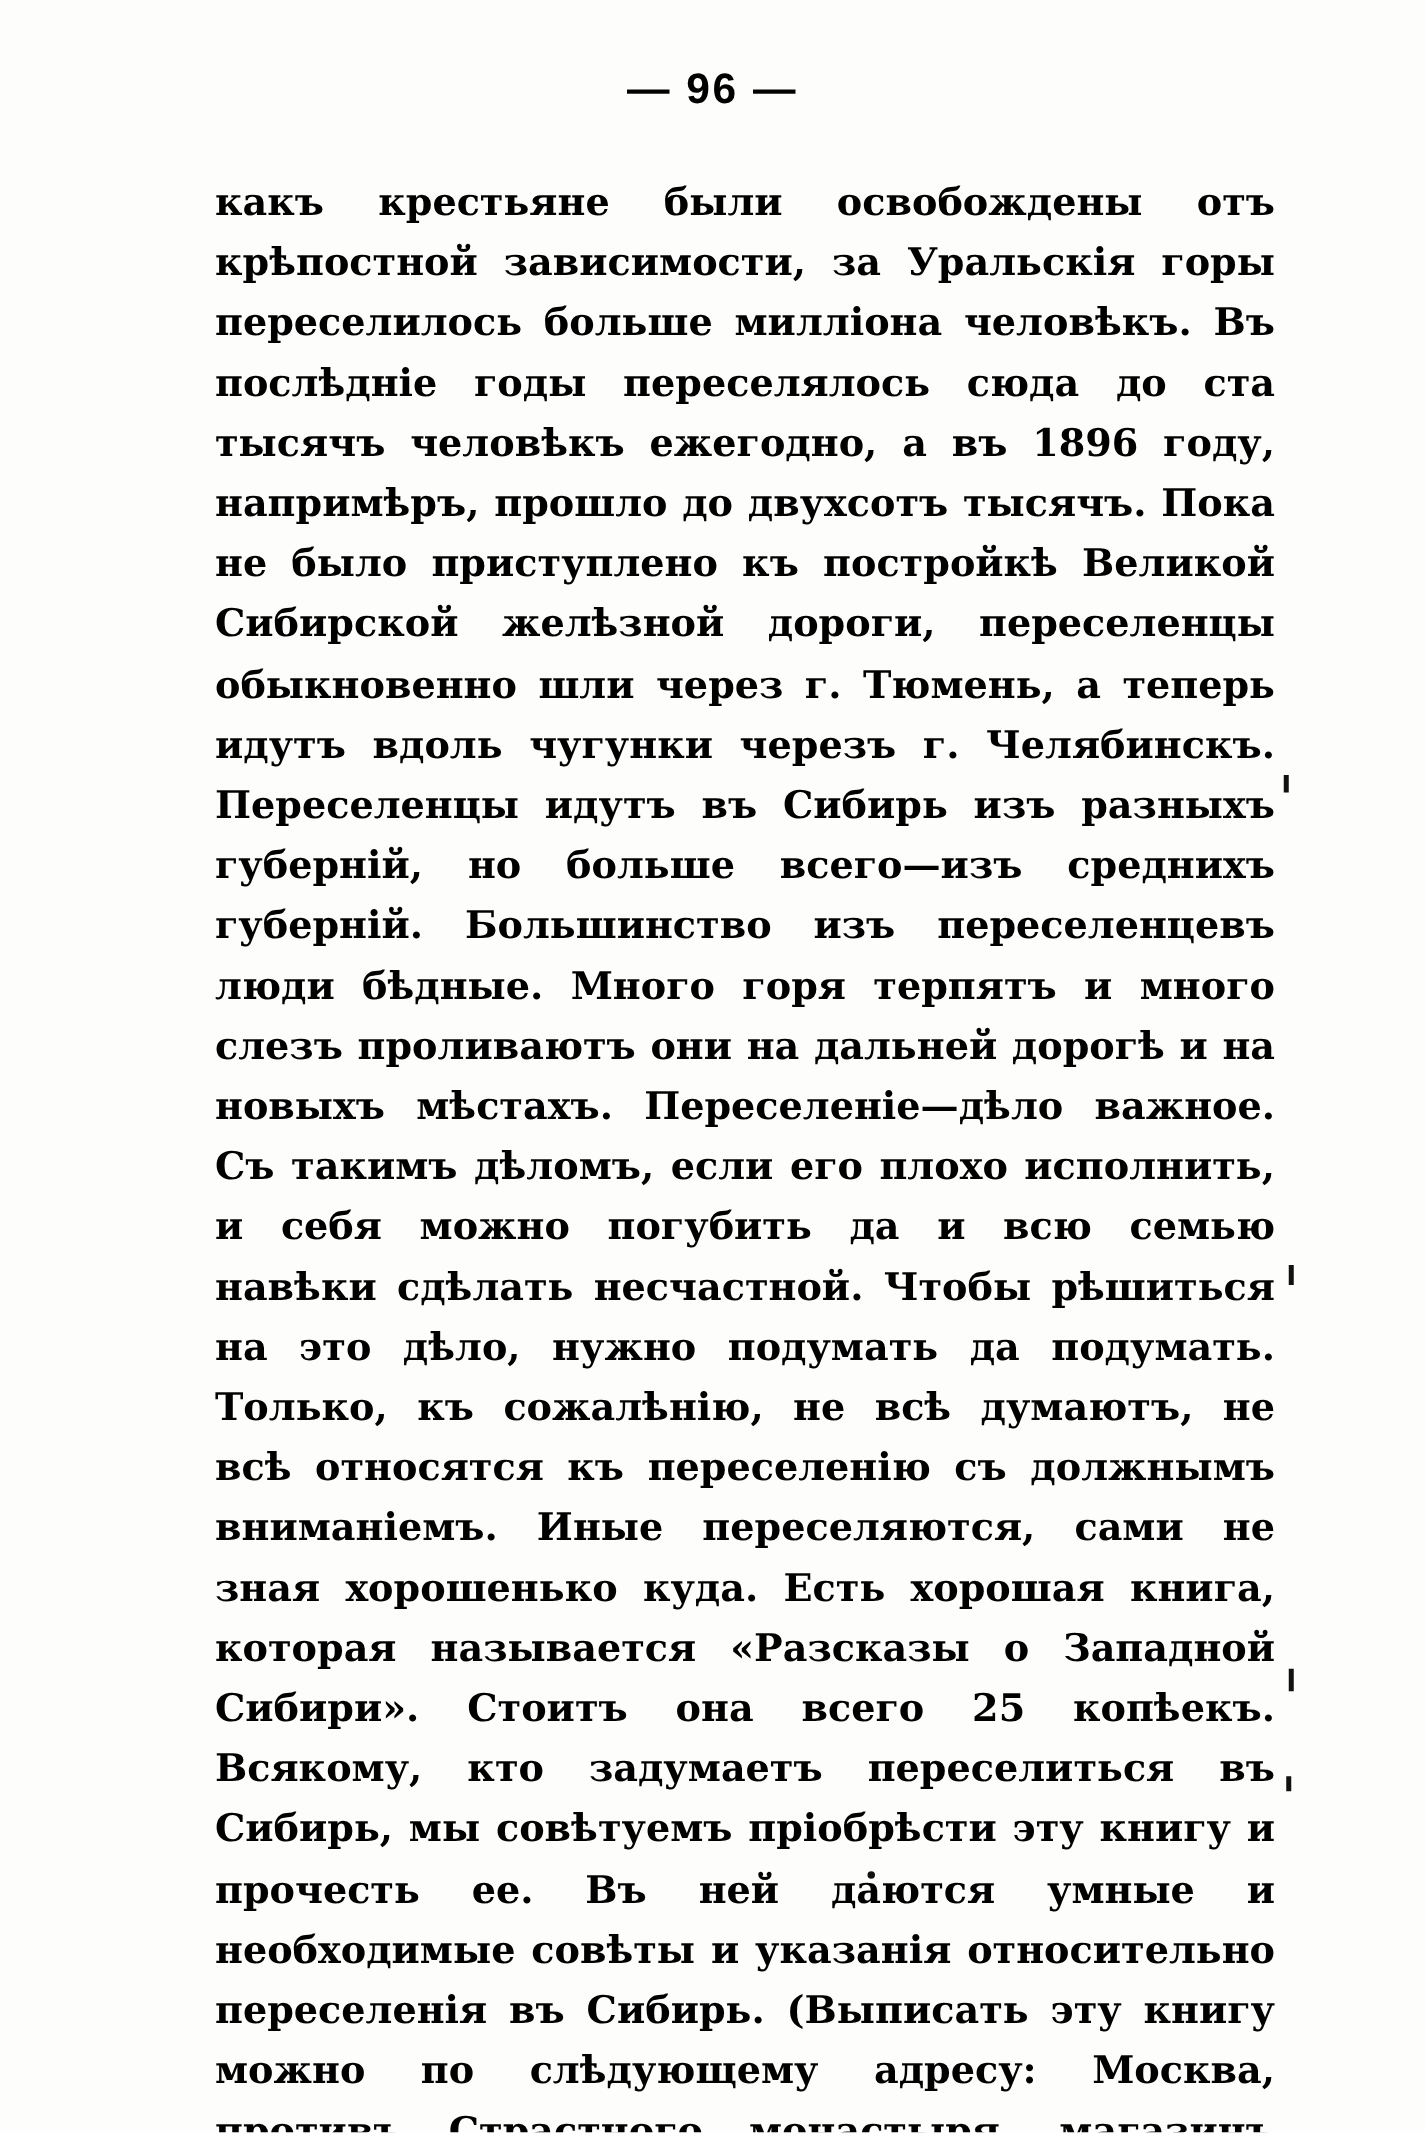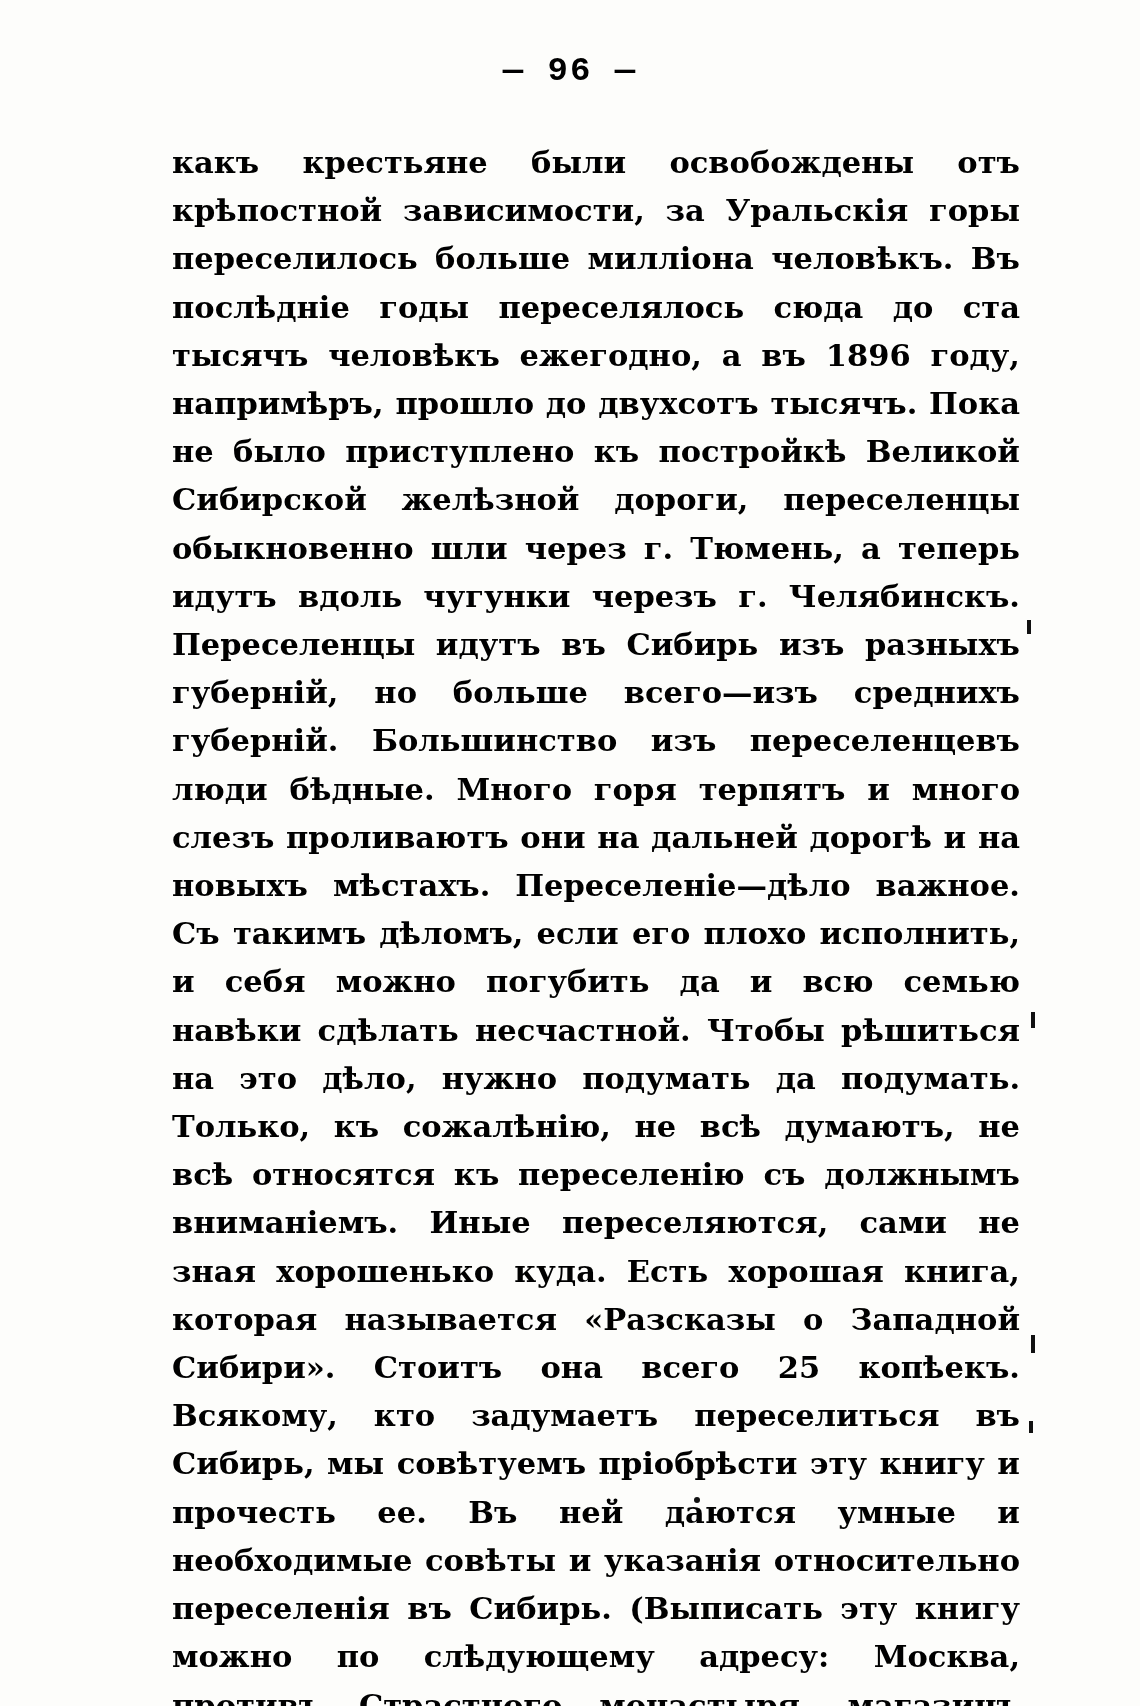--- a/index.html
+++ b/index.html
@@ -15,21 +15,21 @@
     overflow: hidden;
     font-family: "Liberation Serif", serif;
     color: #000000;
   }
   .page-number {
     position: absolute;
     top: 52px;
     left: 0;
     width: 1140px;
     text-align: center;
-    font-family: Liberation Mono, monospace;
+    font-family: Liberation Sans, sans-serif;
     font-size: 34px;
     font-weight: 700;
     letter-spacing: 2px;
   }
   .body-text {
     position: absolute;
     top: 138px;
     left: 172px;
     width: 848px;
     font-family: "DejaVu Serif", serif;

